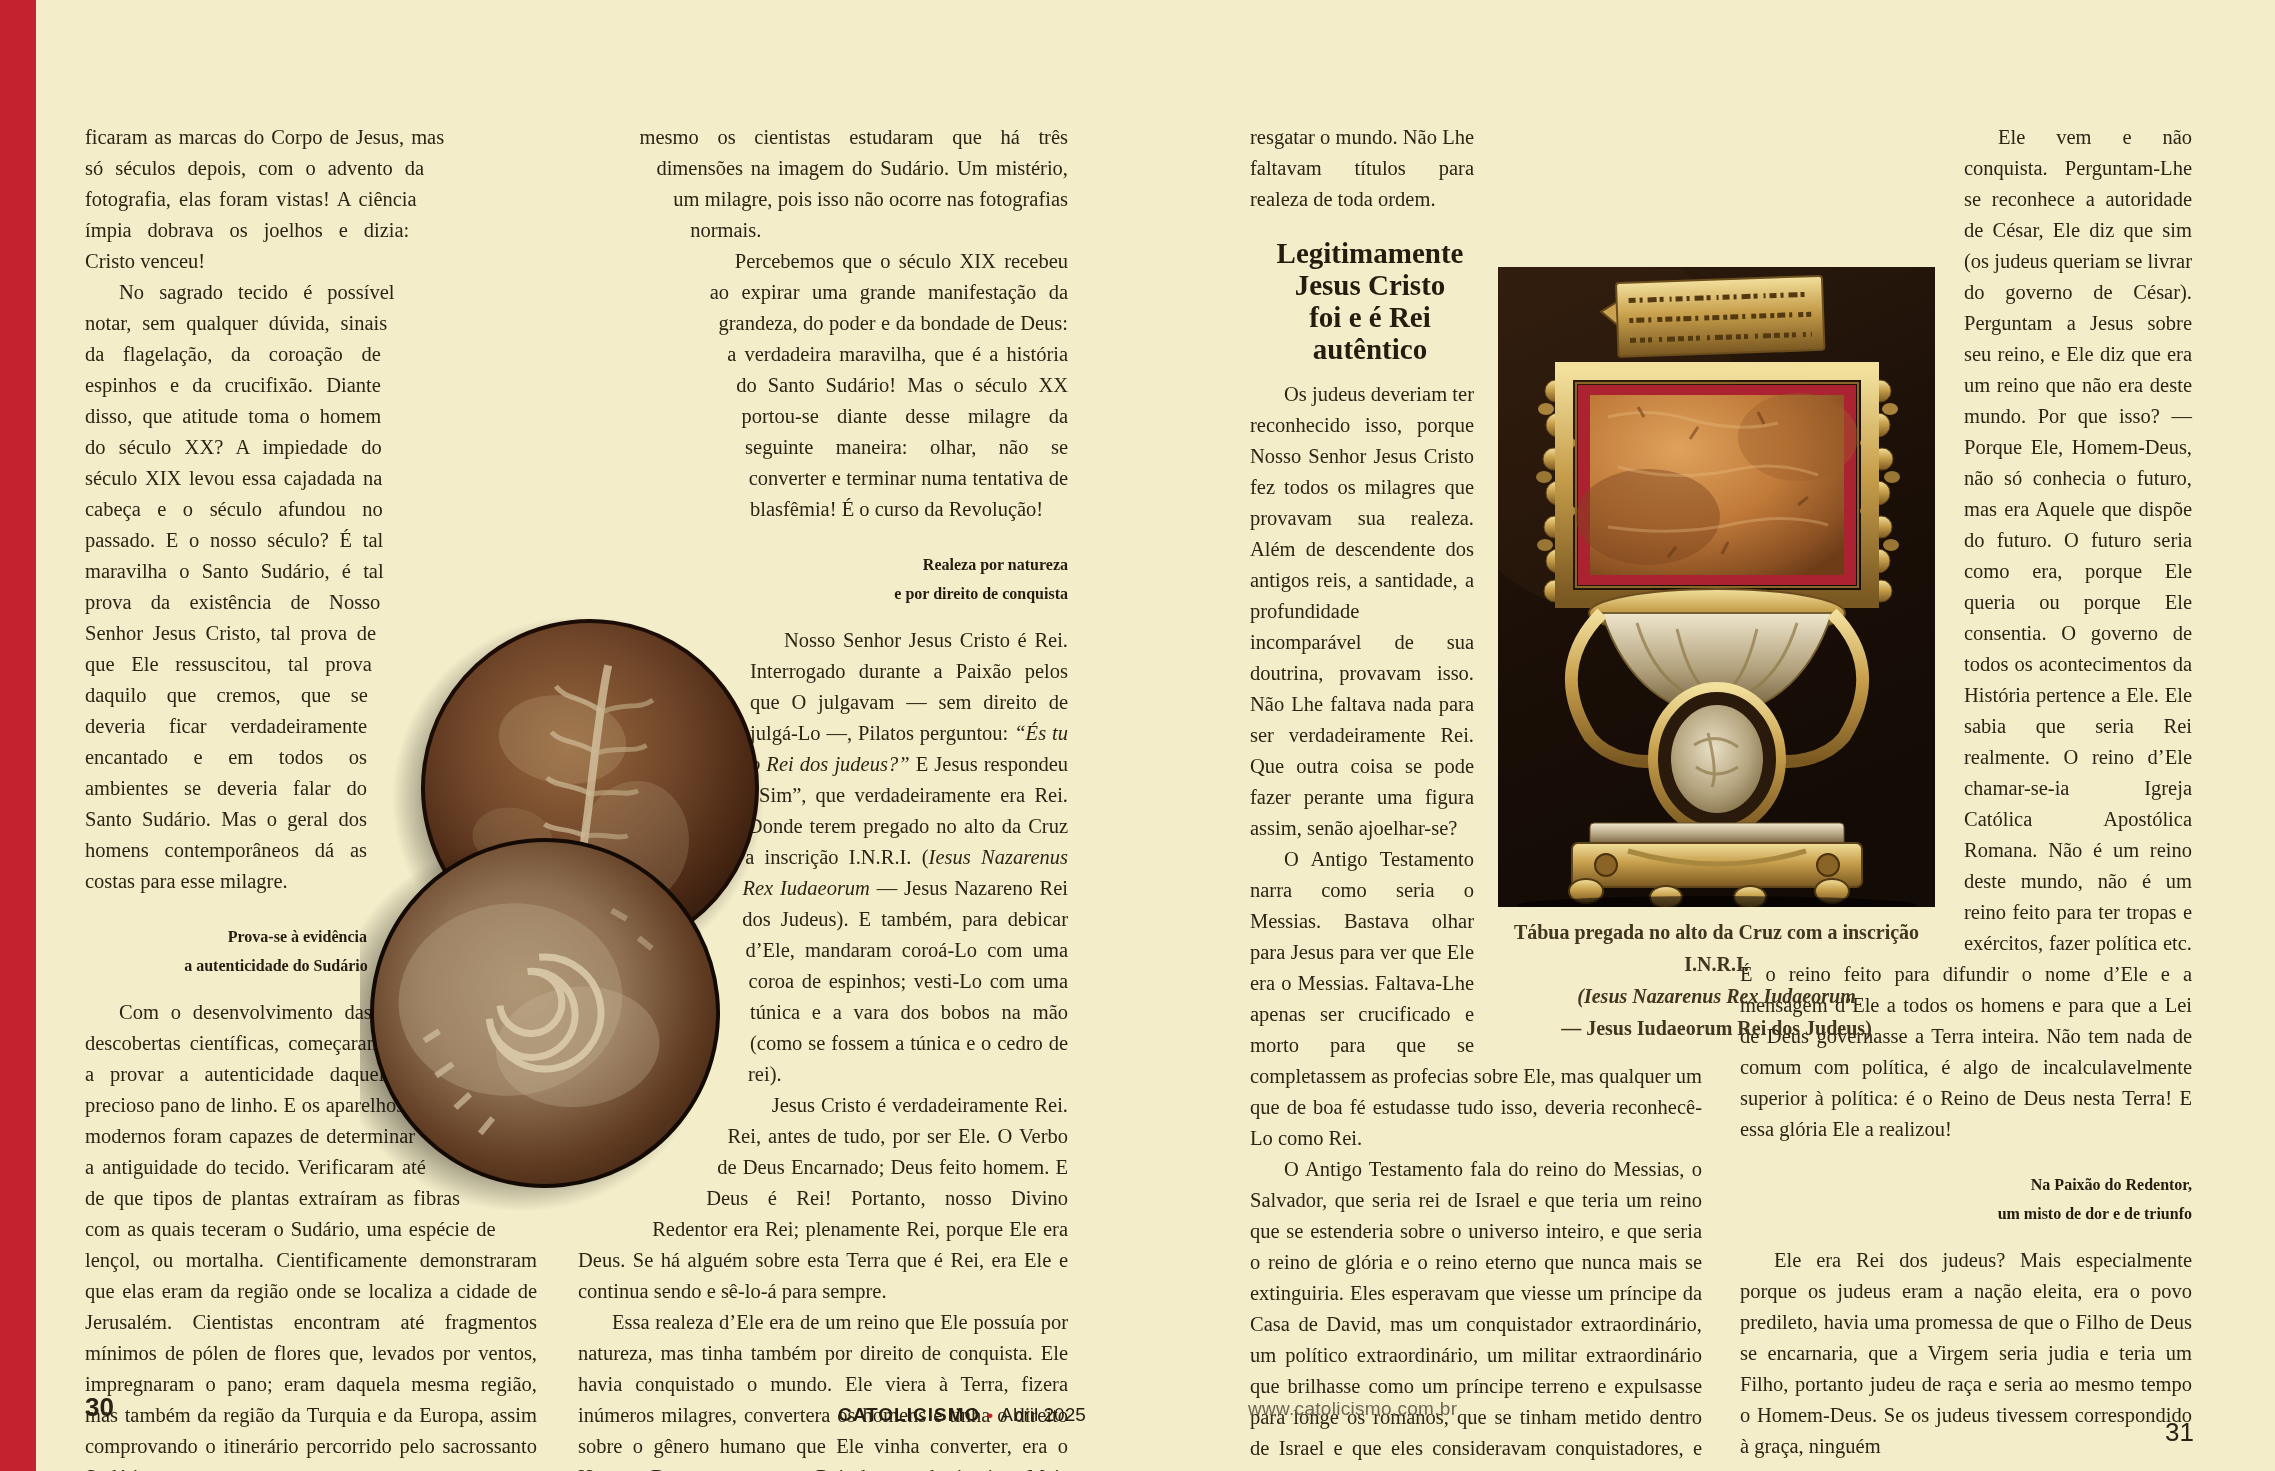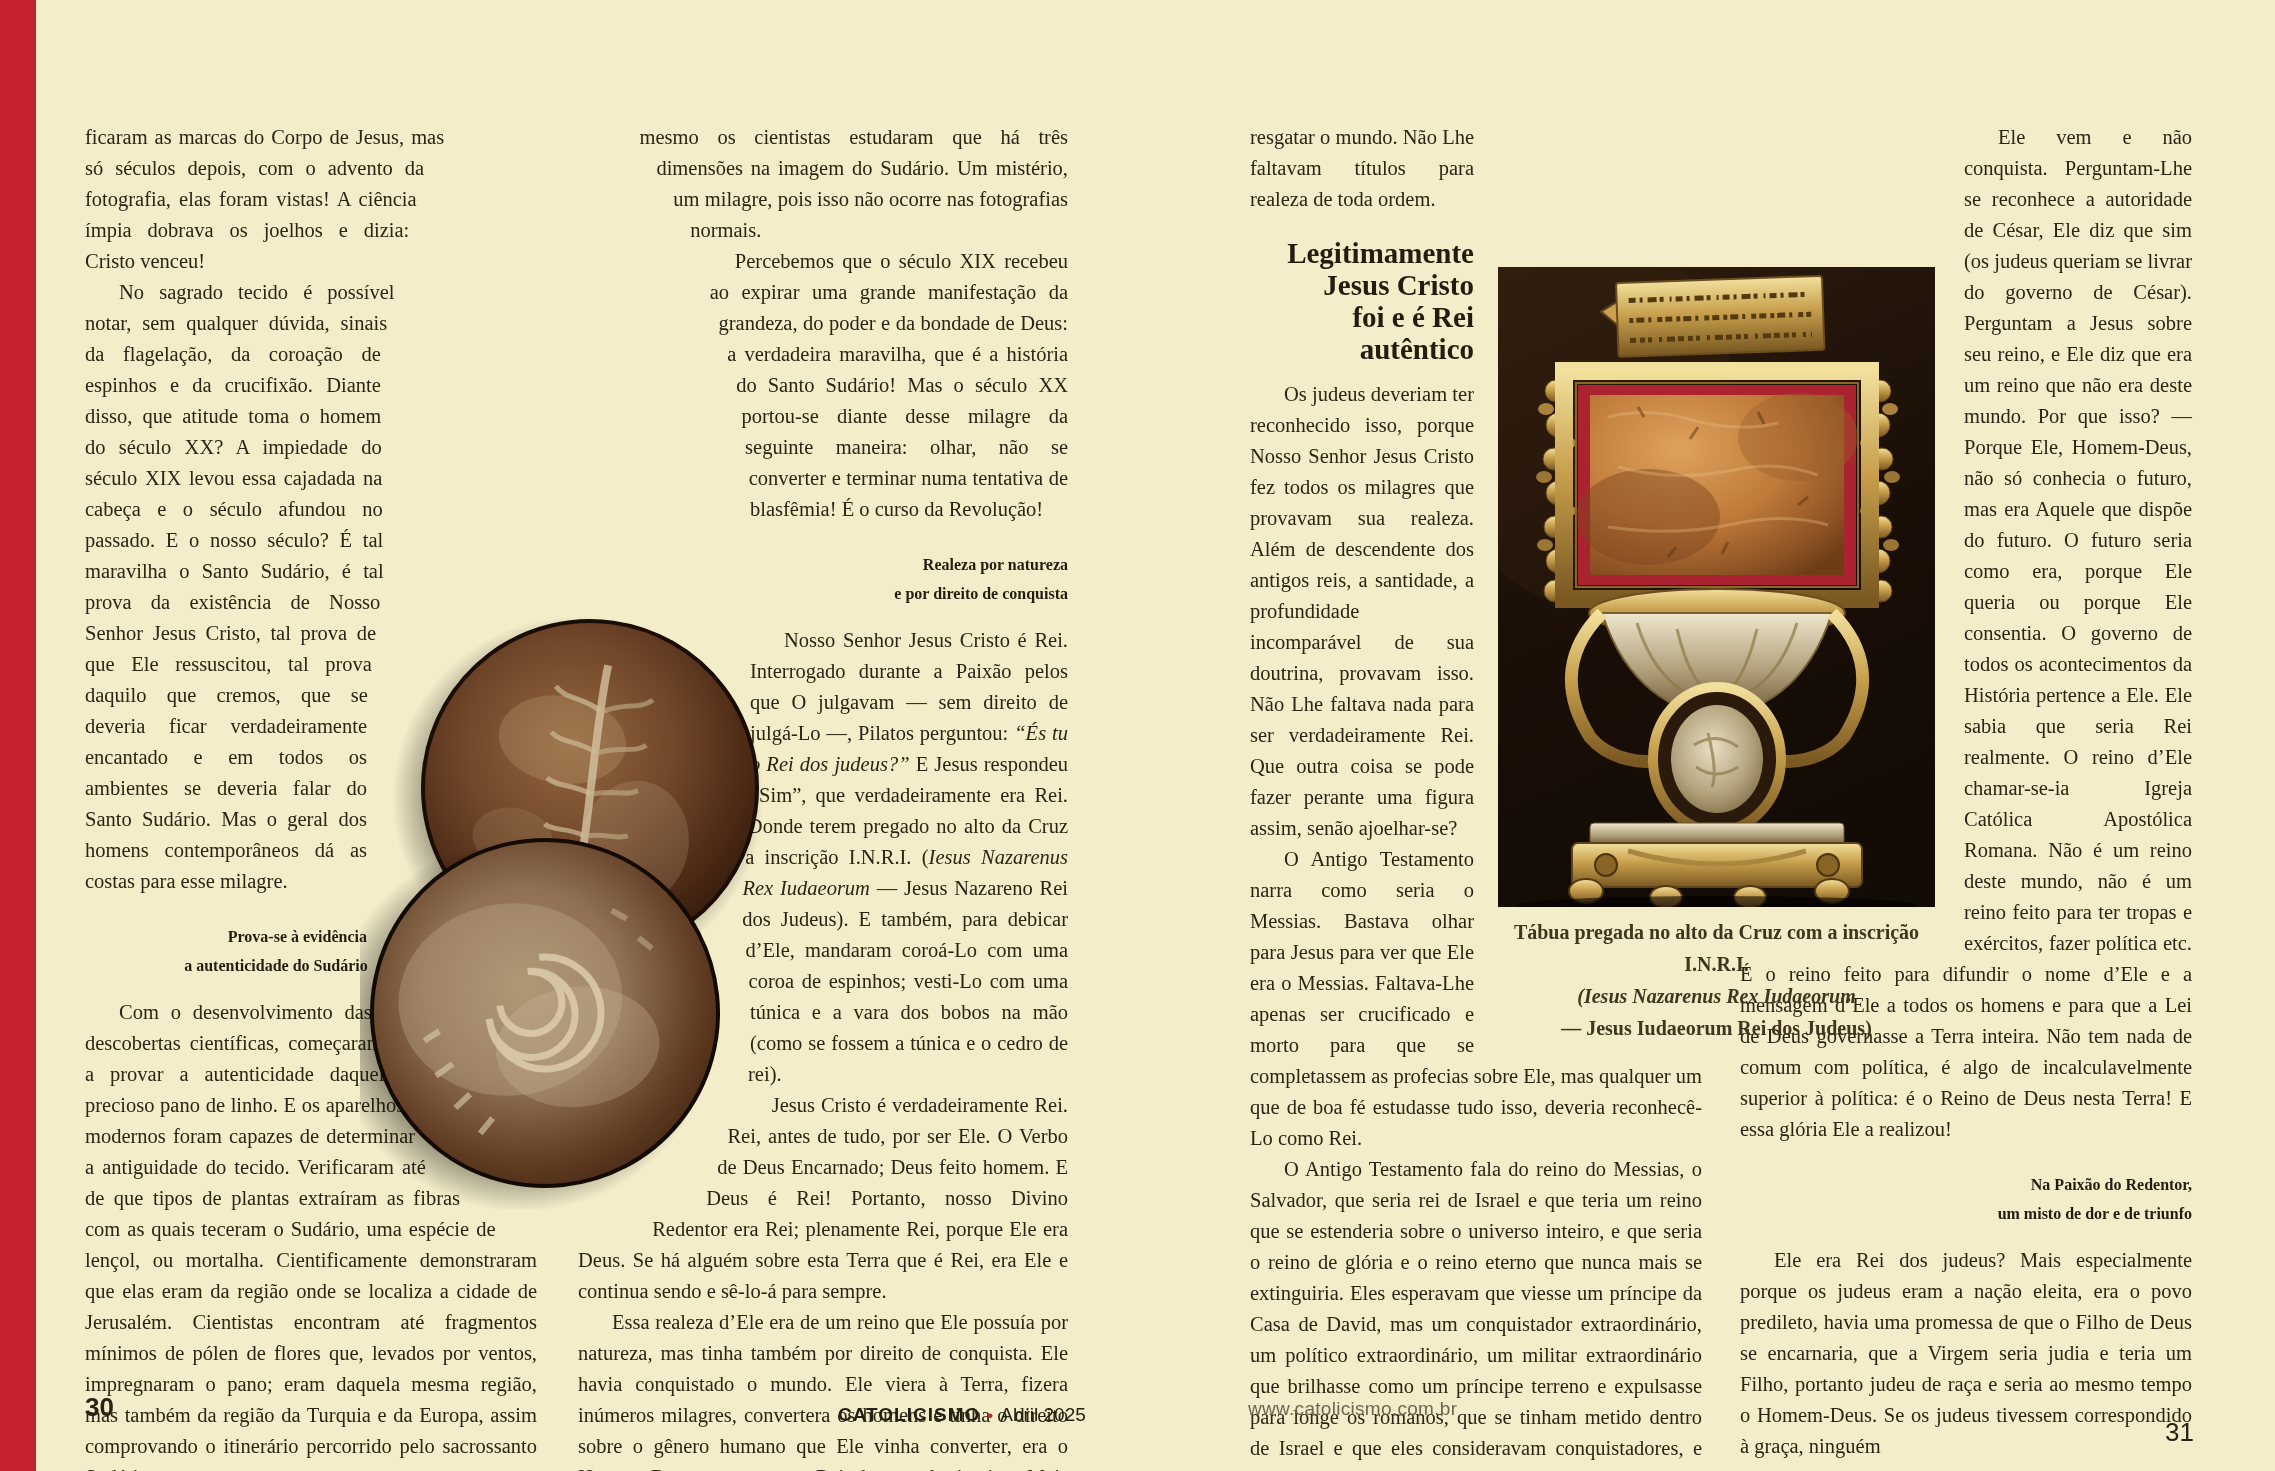--- a/index.html
+++ b/index.html
@@ -16,21 +16,21 @@
   #col3{left:1250px;top:122px; width:452px;}
   #col4{left:1740px;top:122px; width:452px;}
   p.body{
     margin:0;font-size:20.5px;line-height:31px;text-align:justify;
     text-justify:inter-word;color:#2c2514;
   }
   p.body.indent{text-indent:34px;}
   .it{font-style:italic;}
   .h2{font-weight:bold;color:#241d0f;}
   .h2.small{font-size:16px;line-height:29px;text-align:right;margin:25px 0 17px;}
-  .h2.big{font-size:29px;line-height:32px;text-align:right;margin:22px 16px 14px;}
+  .h2.big{font-size:29px;line-height:32px;text-align:center;margin:22px 16px 14px;}
   
   .spacer{pointer-events:none;}
   #col1 .spacer{
     float:right;width:170px;height:615px;margin-top:500px;
     shape-outside:polygon(100% 0,42% 4%,14% 22%,16% 42%,0 60%,8% 78%,40% 92%,100% 100%);
     shape-margin:10px;
   }
   #col2 .spacer{
     float:left;width:172px;height:610px;margin-top:512px;
     shape-outside:polygon(0 0,30% 3%,62% 12%,88% 26%,100% 42%,96% 56%,88% 70%,96% 82%,70% 94%,0 100%);

